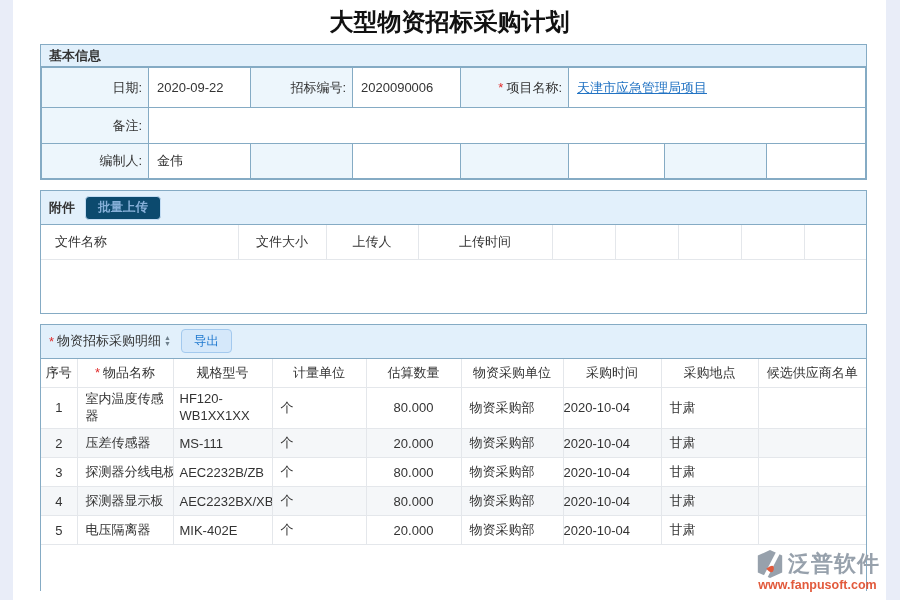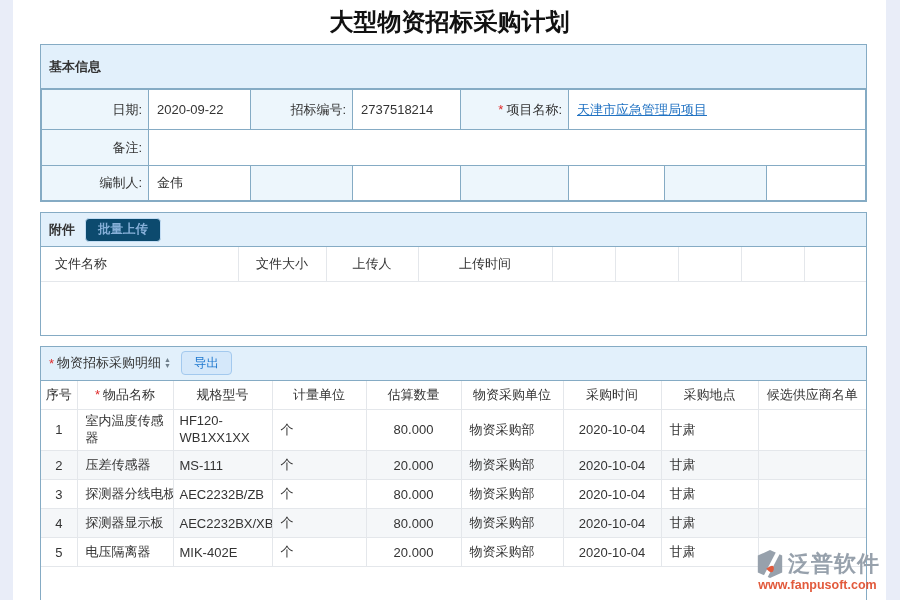--- a/index.html
+++ b/index.html
@@ -19,21 +19,21 @@
     font-size:24px; font-weight:bold; color:#111;
   }
   .section {
     margin:0 19px 0 27px; width:827px;
     border:1px solid #85abc4; background:#fff;
   }
   .sec-strip {
     background:#e2f0fb; border-bottom:1px solid #85abc4;
     padding:0 8px; display:flex; align-items:center;
   }
-  .strip-basic { height:44px; font-weight:bold; }
+  .strip-basic { height:22px; font-weight:bold; }
   .strip-attach { height:34px; font-weight:bold; }
   .strip-detail { height:34px; font-weight:normal; }
   .gap10 { height:10px; }
   .req { color:#e02b2b; margin-right:3px; font-weight:normal; }
 
   
   table { border-collapse:collapse; width:100%; table-layout:fixed; }
   .bi-table td { border:1px solid #85abc4; padding:0 8px; overflow:hidden; white-space:nowrap; }
   .bi-table tr:nth-child(1) td { height:40px; }
   .bi-table tr:nth-child(2) td { height:36px; }
@@ -59,21 +59,21 @@
   .dt-table th { height:29px; }
   .dt-table td { height:29px; }
   .dt-table tbody tr:first-child td { height:41px; white-space:normal; line-height:1.3; }
   .dt-table tbody tr:nth-child(even) { background:#f5f7f9; }
   .dt-table .c0 { width:36px;  text-align:center; }
   .dt-table .c1 { width:96px;  } .dt-table td.c1 { text-align:left; padding:0 4px 0 8px; }
   .dt-table .c2 { width:99px;  } .dt-table td.c2 { text-align:left; padding:0 2px 0 6px; }
   .dt-table .c3 { width:94px;  } .dt-table td.c3 { text-align:left; padding-left:8px; }
   .dt-table .c4 { width:95px;  } .dt-table td.c4 { text-align:center; }
   .dt-table .c5 { width:102px; } .dt-table td.c5 { text-align:left; padding-left:8px; }
-  .dt-table .c6 { width:98px;  } .dt-table td.c6 { text-align:center; }
+  .dt-table .c6 { width:98px;  } .dt-table td.c6 { text-align:left; }
   .dt-table .c7 { width:97px;  } .dt-table td.c7 { text-align:left; padding-left:8px; }
   .dt-table td.c8 { text-align:left; }
   .detail-body-fill { height:46px; }
 
   
   .btn {
     display:inline-flex; align-items:center; justify-content:center;
     border-radius:4px; cursor:pointer; margin-left:10px;
     height:24px; padding:0 12px; font-size:12.5px;
   }
@@ -116,21 +116,21 @@
           <col style="width:108px">
           <col style="width:96px">
         <col style="width:102px">
           <col>
       </colgroup>
       <tbody>
           <tr>
         <td class="lbl">日期:</td>
         <td>2020-09-22</td>
         <td class="lbl">招标编号:</td>
-        <td>2737518214</td>
+        <td>2020090006</td>
         <td class="lbl"><span class="req">*</span><span>项目名称:</span></td>
         <td colspan="3">
           <a class="proj-link">天津市应急管理局项目</a>
         </td>
       </tr>
       <tr>
         <td class="lbl">备注:</td>
         <td colspan="7"></td>
       </tr>
       <tr>

